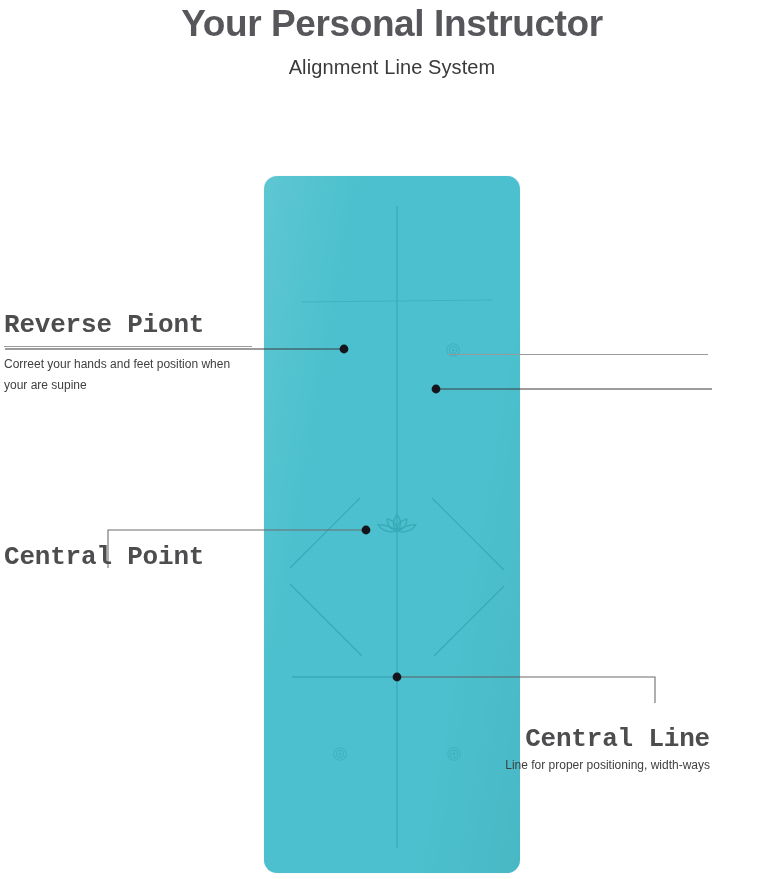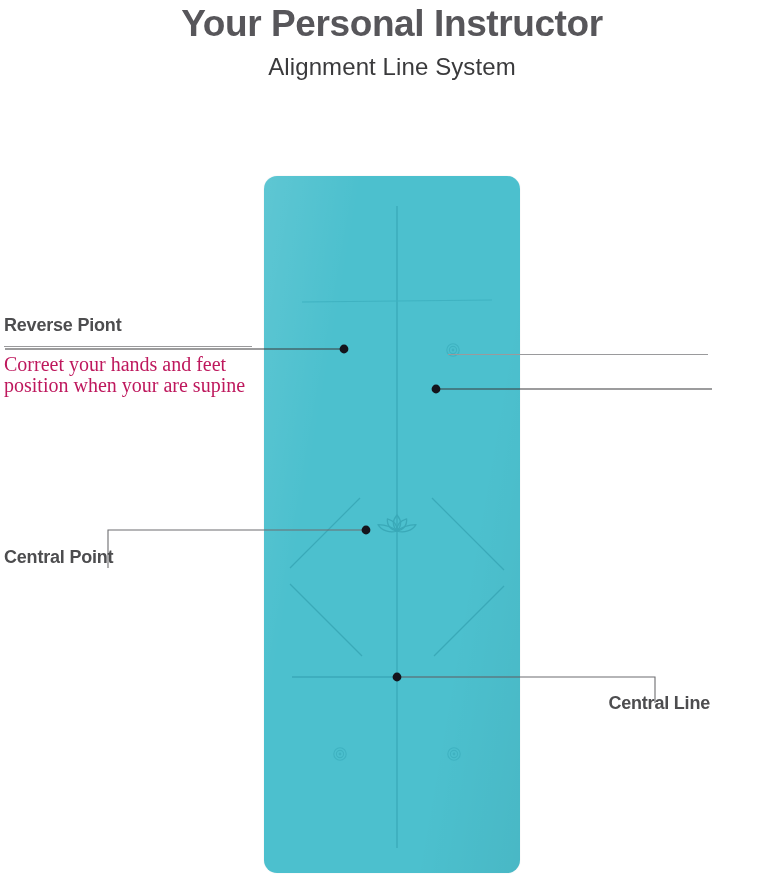--- a/index.html
+++ b/index.html
@@ -35,21 +35,21 @@
     font-size: 37px;
     line-height: 44px;
     font-weight: 700;
     letter-spacing: -0.4px;
     color: #57565a;
     font-family: "Liberation Sans", sans-serif;
   }
   .subtitle {
     margin: 0;
     padding-top: 6px;
-    font-size: 24px;
+    font-size: 20px;
     line-height: 30px;
     font-weight: 400;
     letter-spacing: 0.1px;
     color: #3a3a3c;
     font-family: "Liberation Sans", sans-serif;
   }
 
   
   .mat-wrap {
     position: absolute;
@@ -89,50 +89,50 @@
     font-weight: 700;
     color: rgba(255,255,255,0.16);
     text-shadow: 0 1px 0 rgba(0,0,0,0.05);
     user-select: none;
   }
 
   
   .callout { position: absolute; }
   .callout h2 {
     margin: 0;
-    font-size: 18px;
+    font-size: 26px;
     line-height: 31px;
     font-weight: 700;
     letter-spacing: -0.2px;
     color: #4d4d4f;
     white-space: nowrap;
-    font-family: Liberation Sans, sans-serif;
+    font-family: Liberation Mono, monospace;
   }
   .callout p {
     margin: 0;
-    font-size: 20px;
+    font-size: 12px;
     line-height: 21px;
     font-weight: 400;
-    color: #be185d;
-    font-family: Liberation Serif, serif;
+    color: #404040;
+    font-family: Liberation Sans, sans-serif;
   }
   .callout.right h2,
   .callout.right p { text-align: right; }
 
   .rule {
     height: 1px;
     background: #9a9a9c;
     margin: 5px 0 7px 0;
   }
 
   
   #co-reverse   { left: 4px;   top: 310px;  width: 248px; }
   #co-central-pt{ left: 4px;   top: 542px;  width: 262px; }
   #co-45        { right: 4px;  top: 349px;  width: 260px; }
-  #co-central-ln{ right: 2px;  top: 688px;  width: 266px; }
+  #co-central-ln{ right: 2px;  top: 724px;  width: 266px; }
 
   
   .leaders {
     position: absolute;
     left: 0; top: 0;
     width: 784px; height: 879px;
     pointer-events: none;
   }
 </style>
 </head>
@@ -209,15 +209,16 @@
   <div class="callout left" id="co-central-pt">
     <h2>Central Point</h2>
   </div>
 
   <div class="callout right" id="co-45">
     <div class="rule"></div>
   </div>
 
   <div class="callout right" id="co-central-ln">
     <h2>Central Line</h2>
+    <p>Line for proper positioning, width-ways</p>
   </div>
 
 </div>
 
 </body></html>

